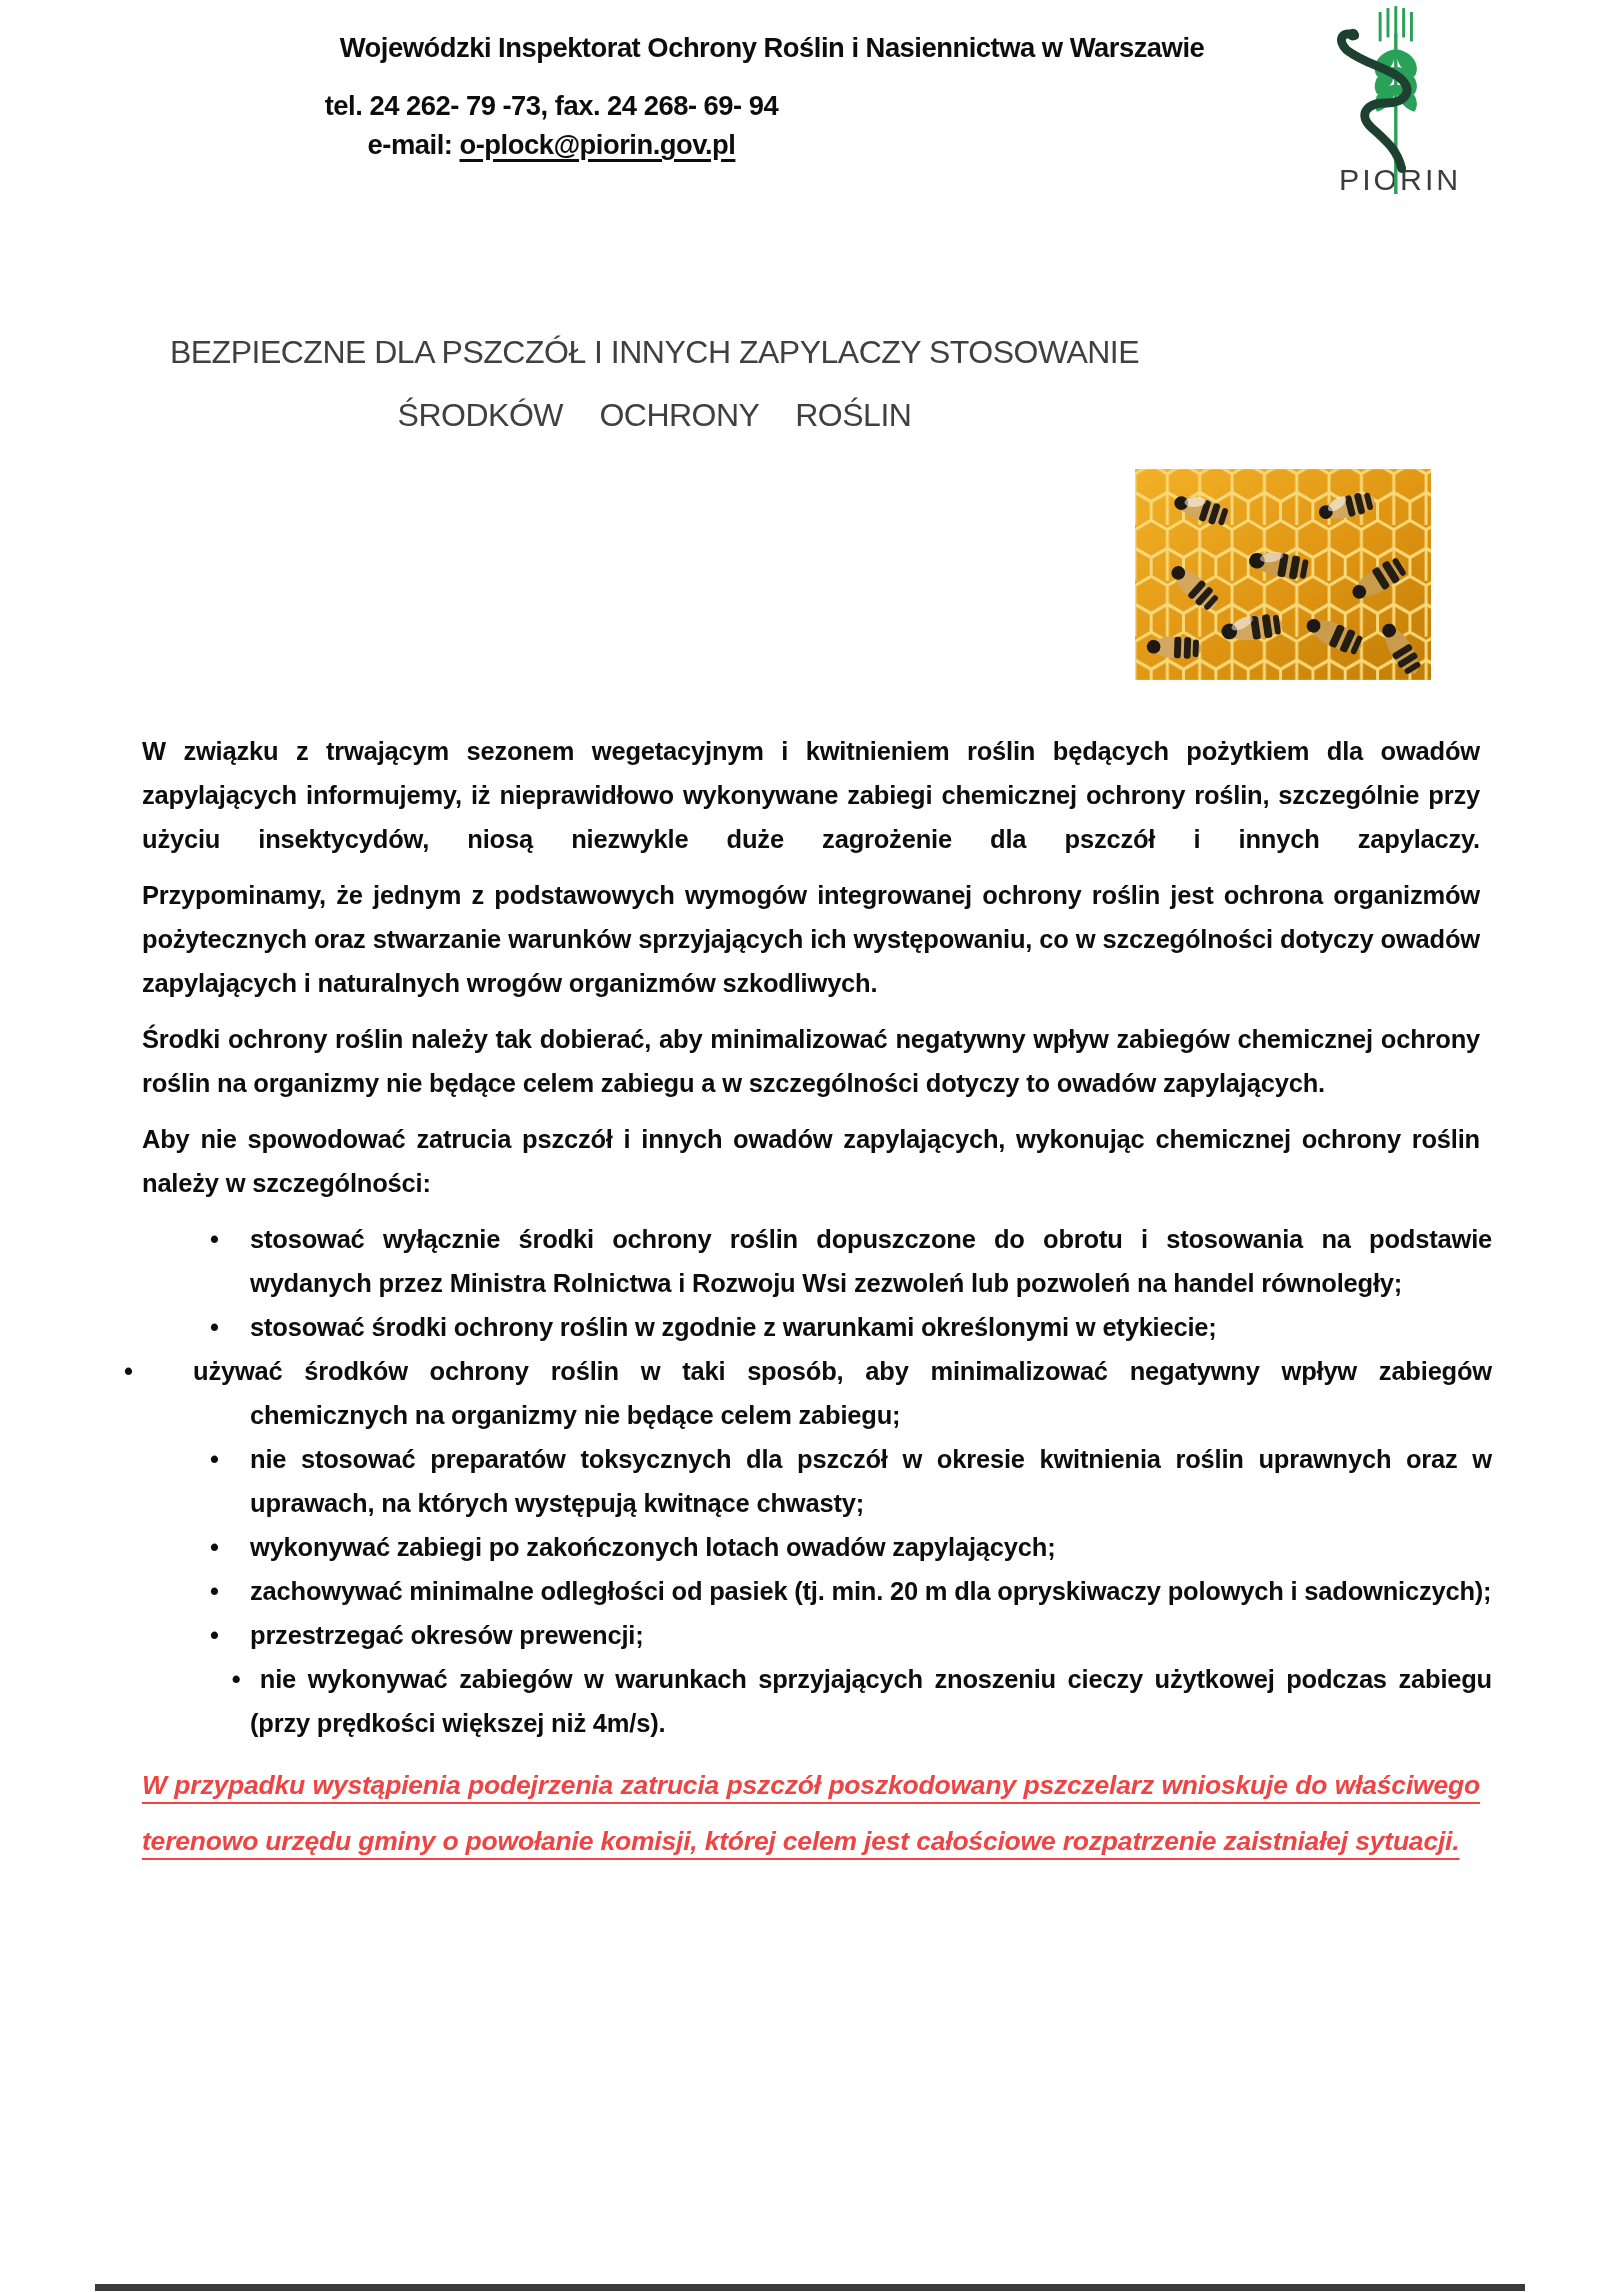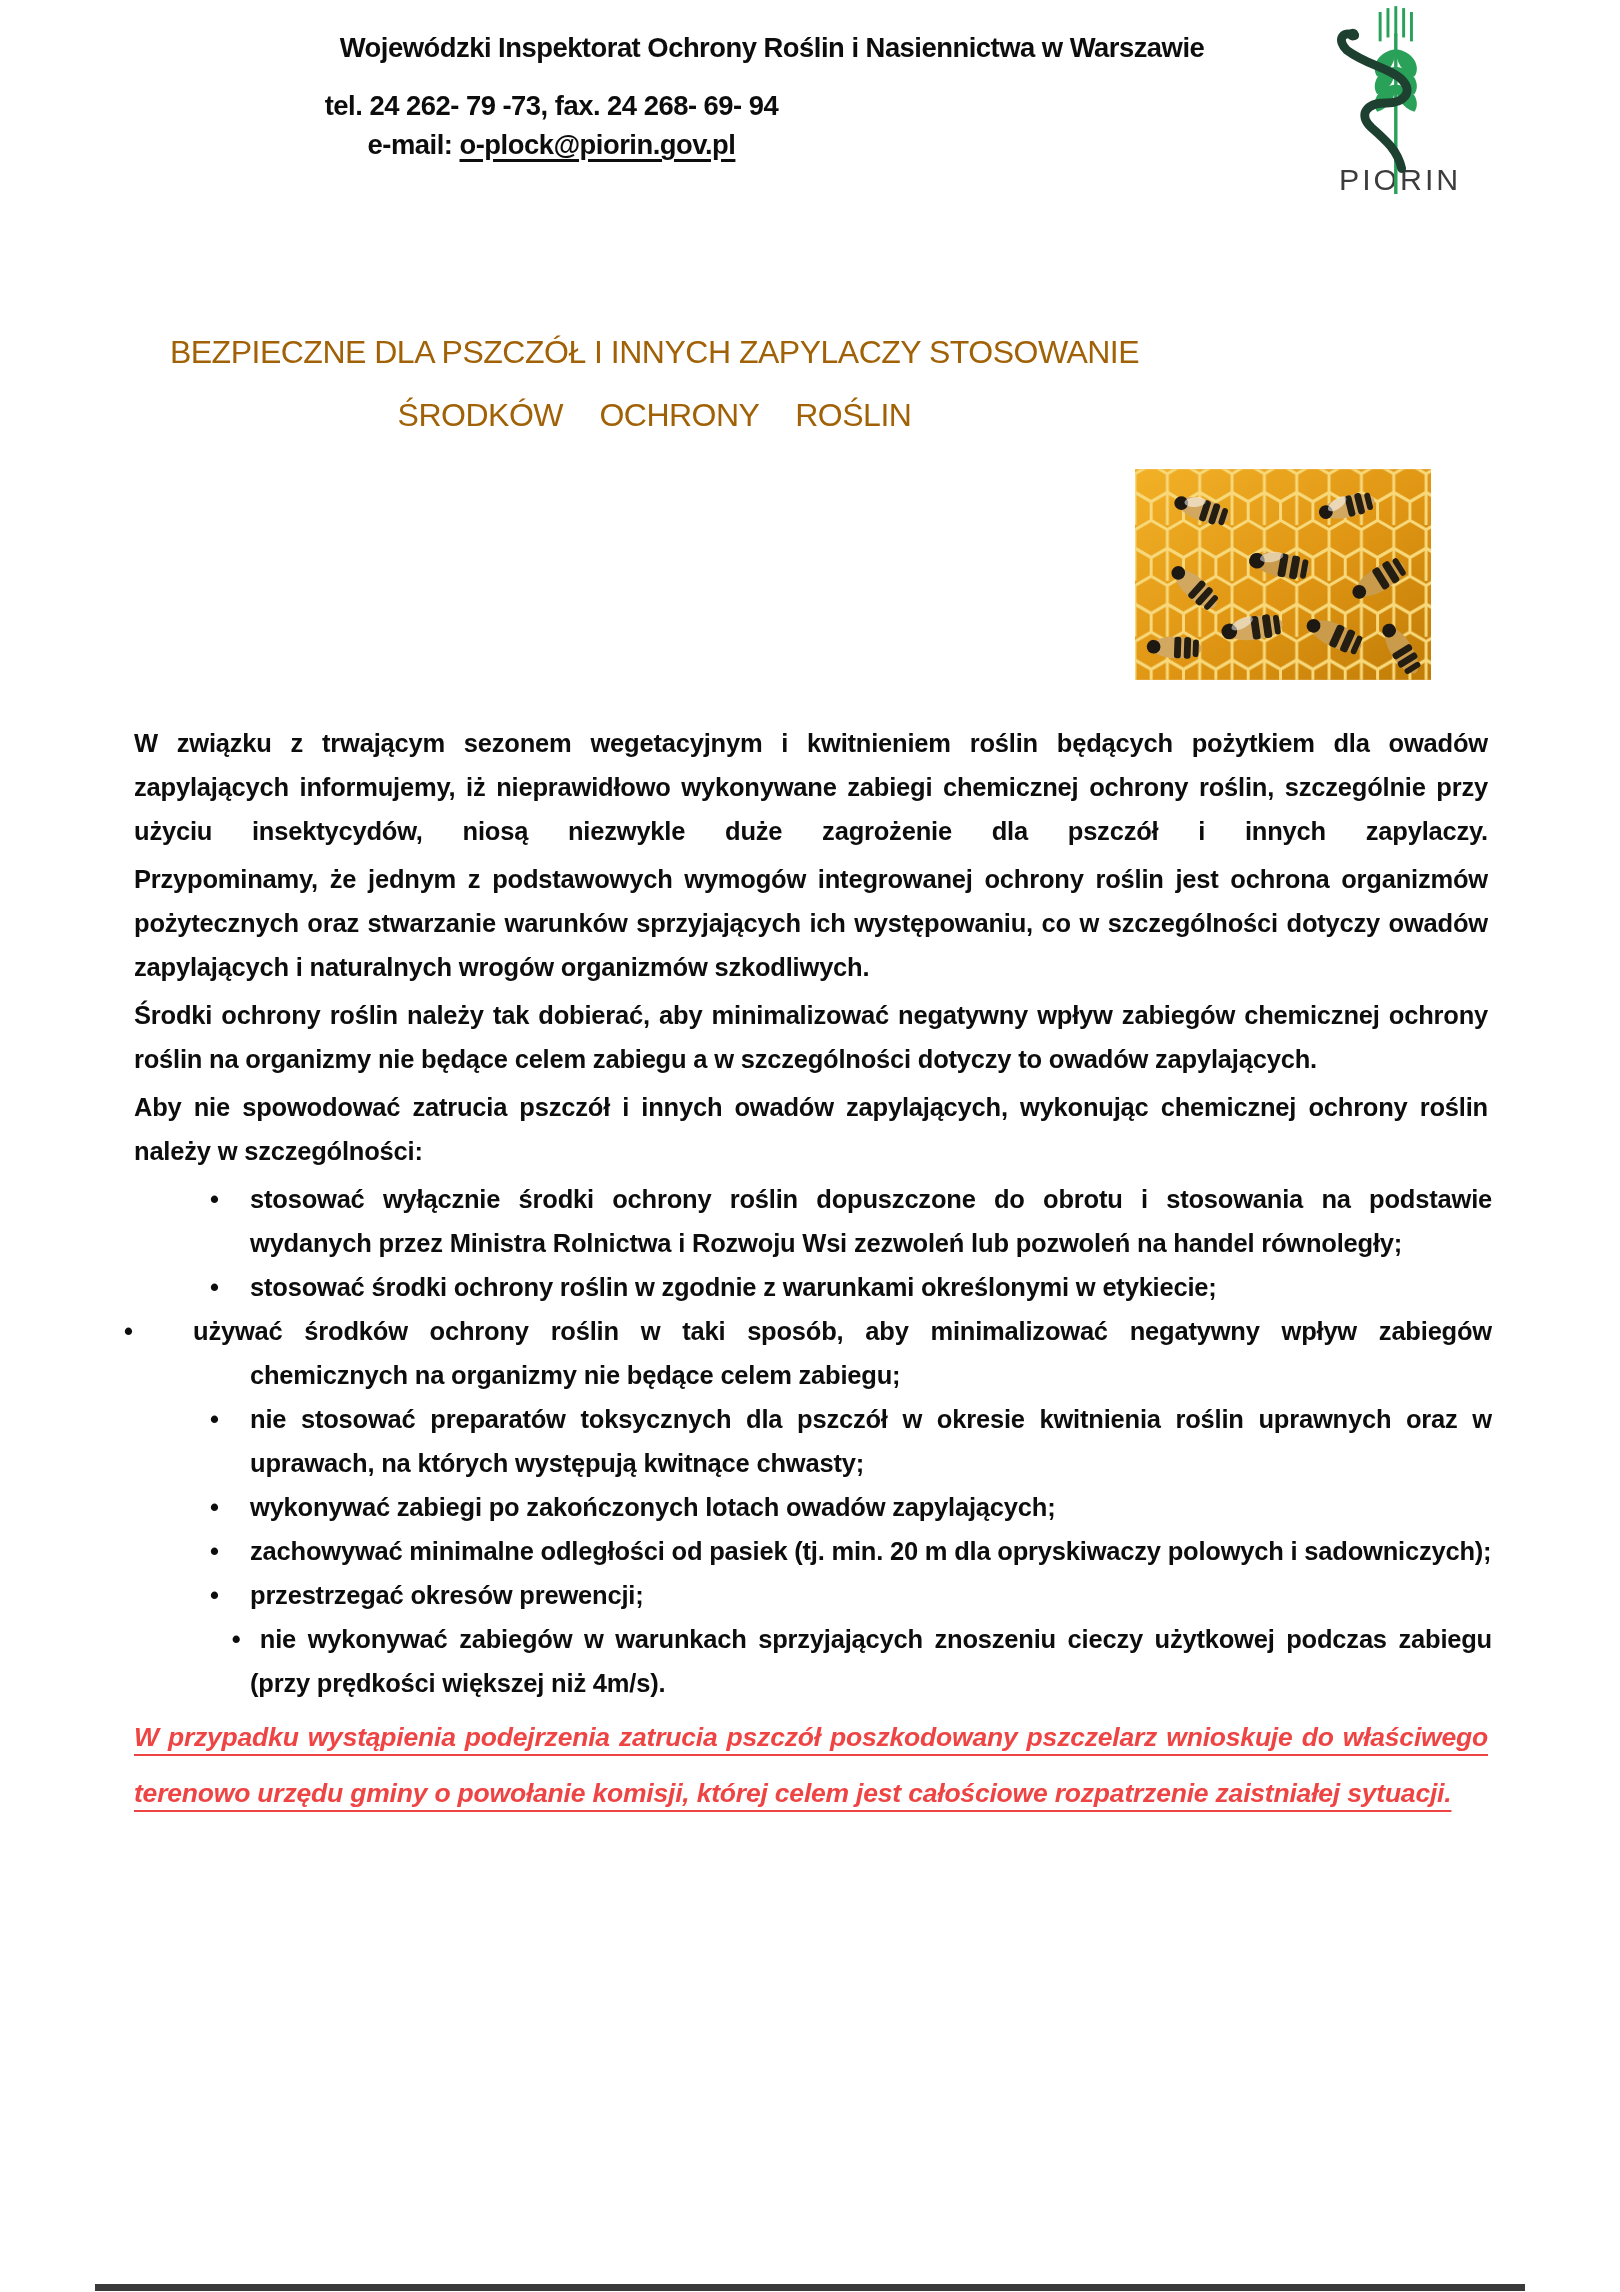--- a/index.html
+++ b/index.html
@@ -28,32 +28,32 @@
     text-decoration:underline;
     text-decoration-thickness:2.9px;
     text-underline-offset:4.9px;
   }
   
   .logo{position:absolute;left:1296px;top:5.9px;width:181px;height:194px;}
   
   .doc-title{
     position:absolute;top:321px;left:130px;width:1049px;
     text-align:center;font-weight:400;font-size:32px;line-height:63px;
-    letter-spacing:-0.5px;color:#a16207;
+    letter-spacing:-0.5px;color:#404040;
   }
   .doc-title .t2{white-space:pre-wrap;word-spacing:9.8px;}
   
   .bee-photo{position:absolute;left:1135px;top:469px;width:296px;height:211px;}
   
   .body-text{
     position:absolute;top:717px;left:130px;width:1362px;
     font-size:25.5px;font-weight:700;line-height:44px;
     letter-spacing:-0.2px;text-align:justify;
   }
-  .body-text p{margin:4px;}
+  .body-text p{margin:12px;}
   p.stretch-last{text-align-last:justify;}
   ul.bullets{list-style:none;margin:0;padding:0;}
   ul.bullets li{position:relative;padding-left:120px;text-align:justify;}
   ul.bullets li::before{
     content:"\2022";
     position:absolute;left:80px;top:0;
   }
   ul.bullets li.b3{text-indent:-57px;}
   ul.bullets li.b3::before{left:51px;}
   ul.bullets li.b8{text-indent:9.8px;}

